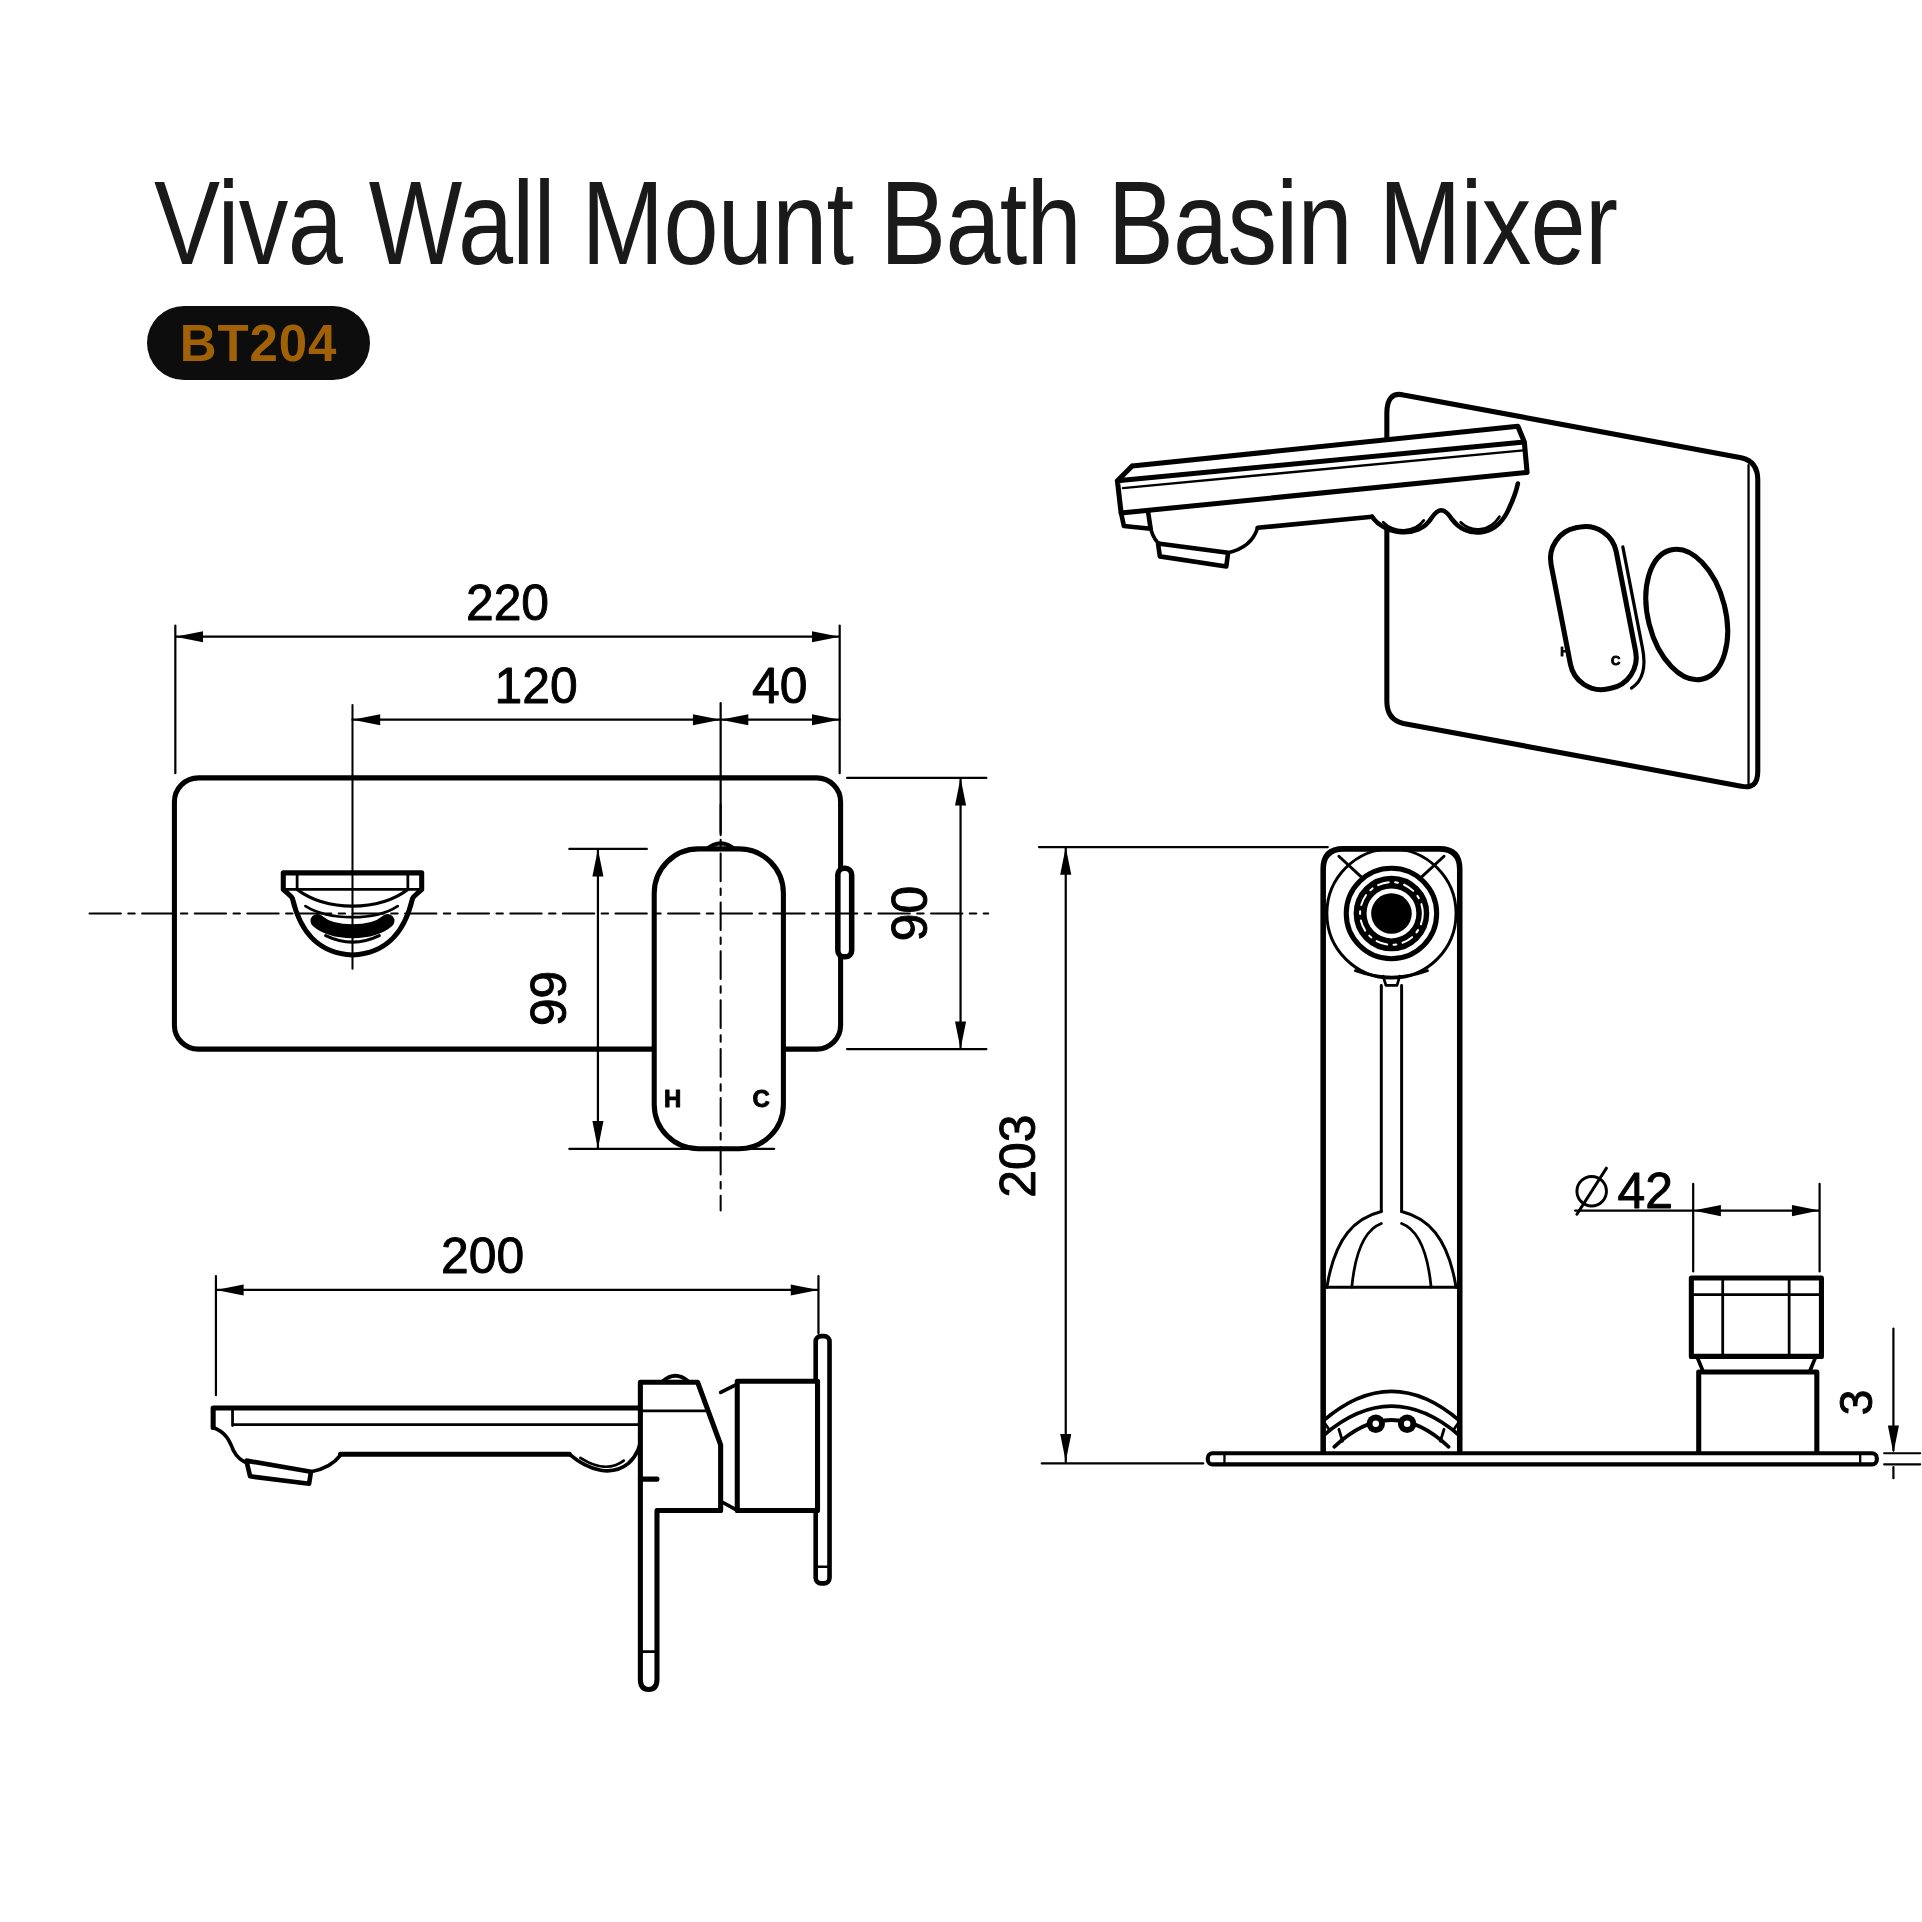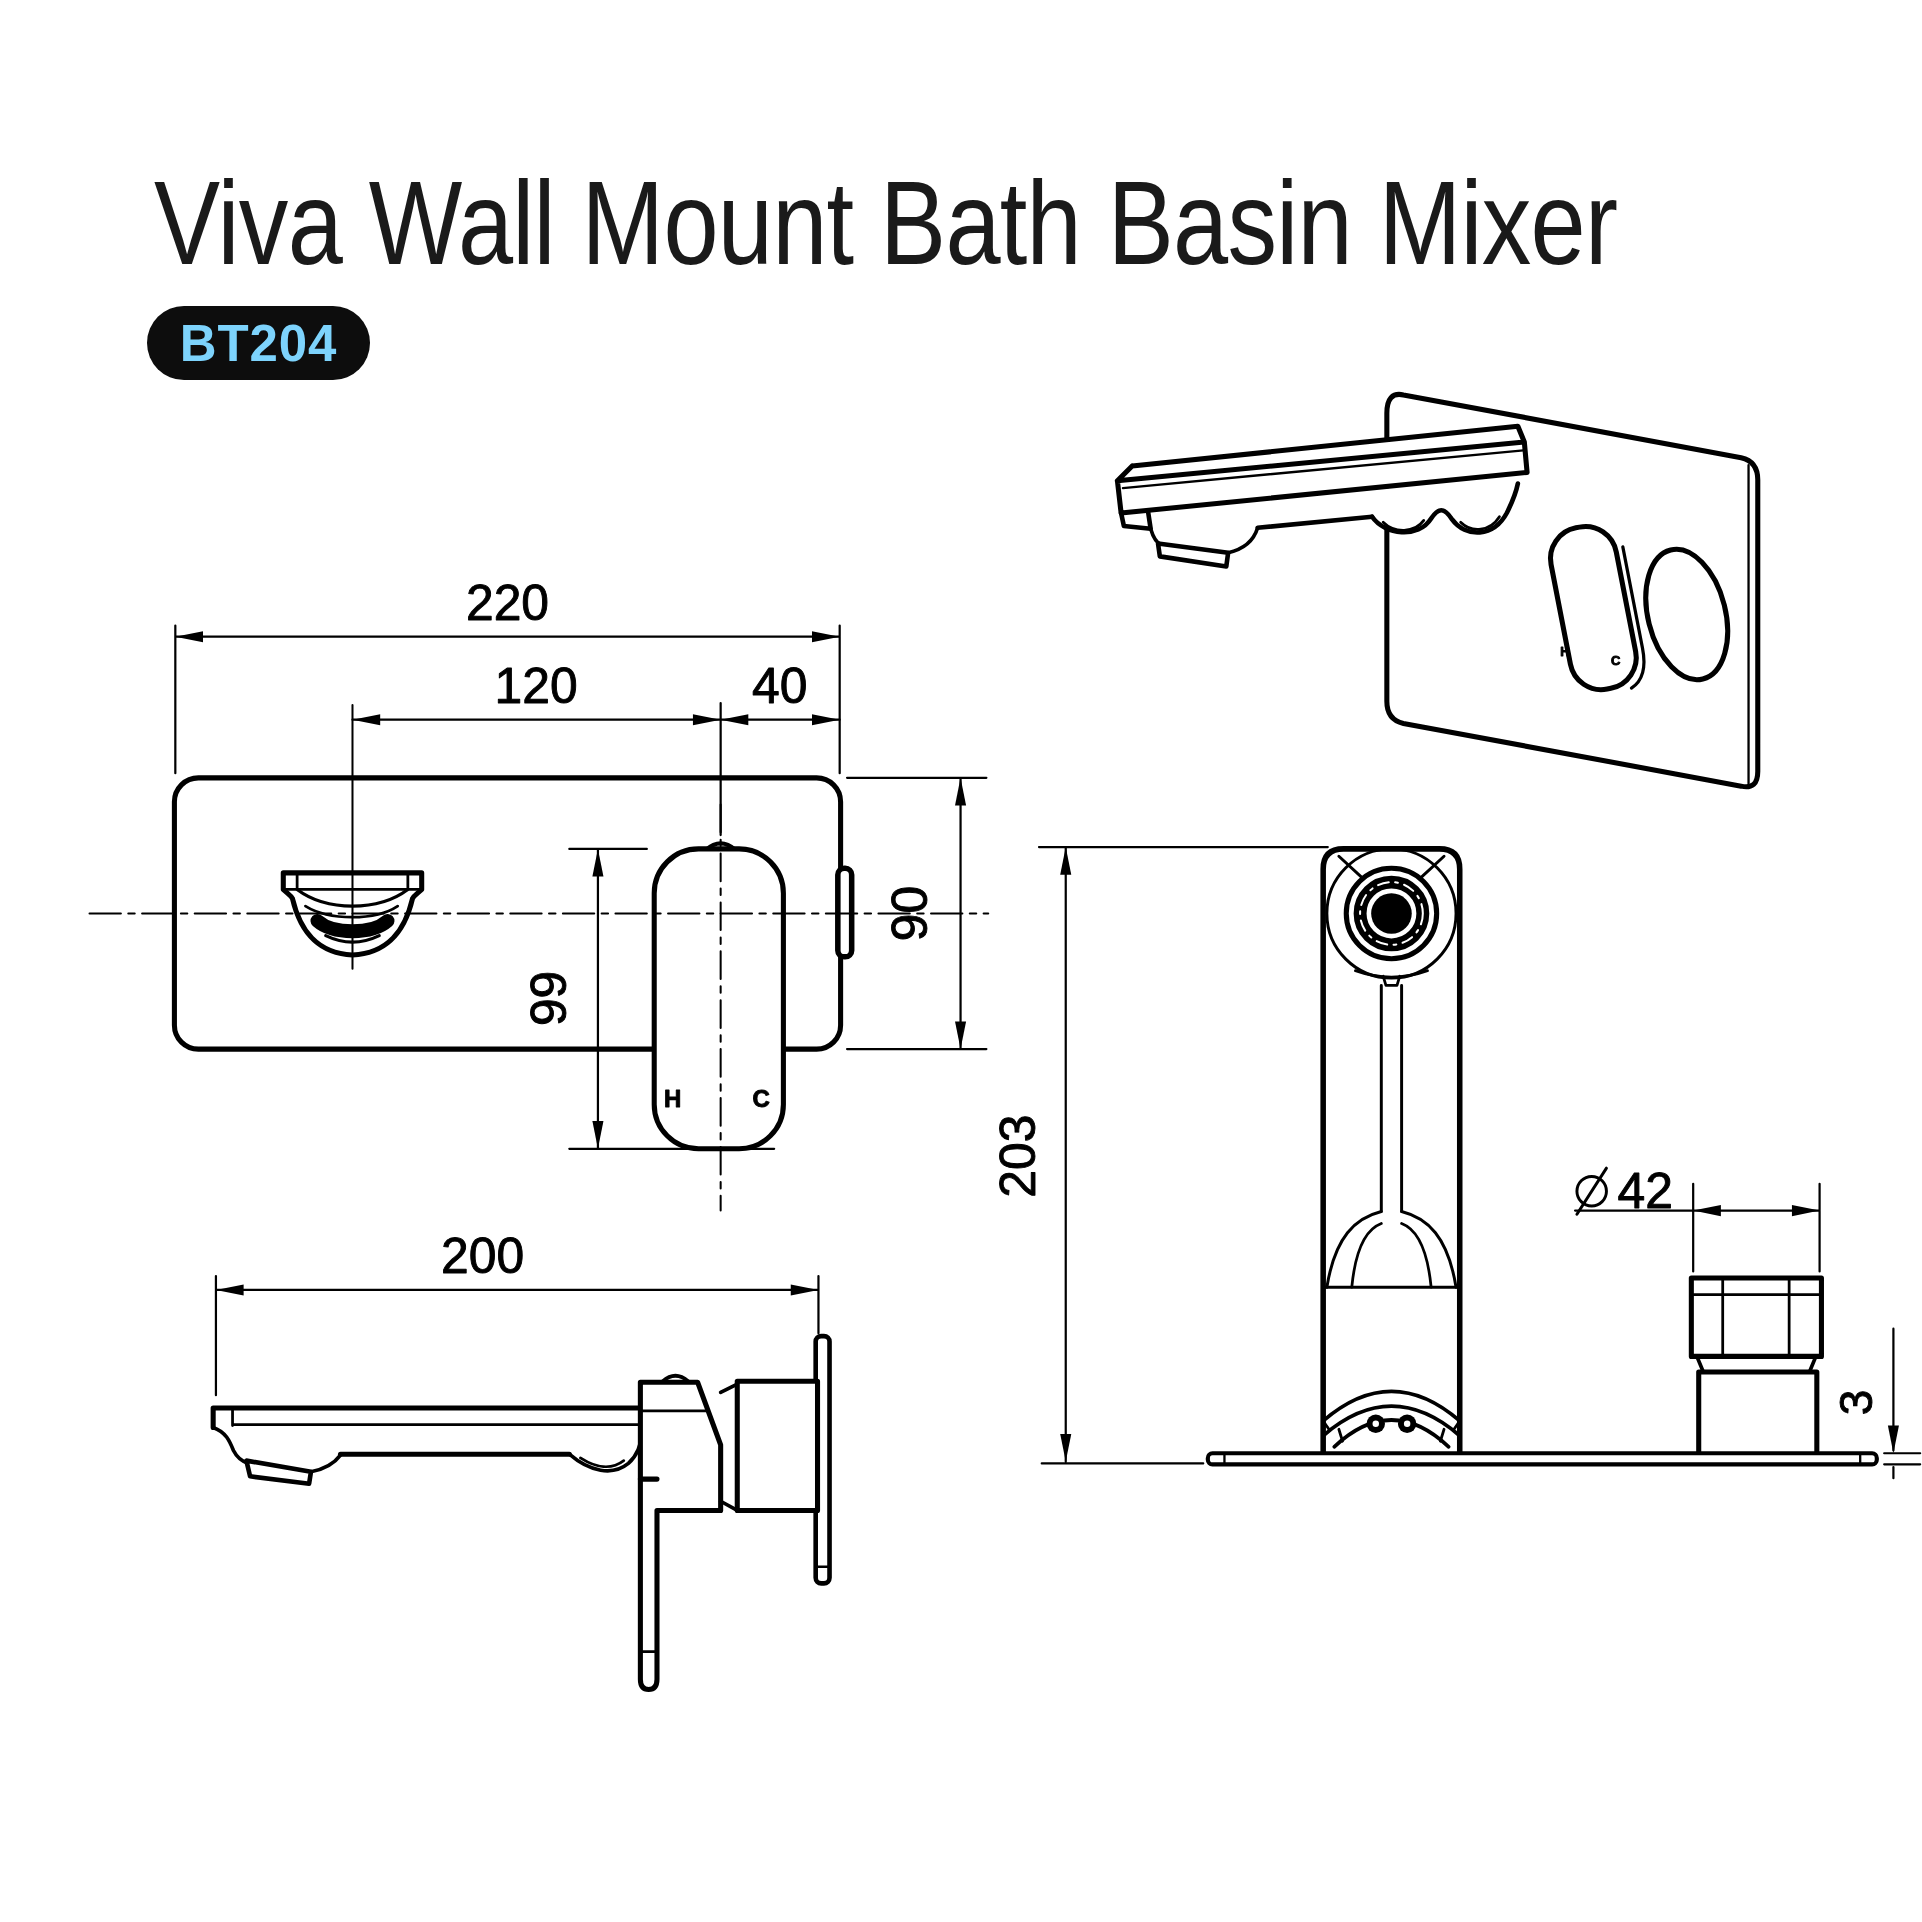--- a/index.html
+++ b/index.html
@@ -3,21 +3,21 @@
 <meta charset="utf-8">
 <style>
   html,body{margin:0;padding:0;background:#fff;}
   .canvas{position:relative;width:1922px;height:1922px;background:#ffffff;overflow:hidden;
           font-family:"Liberation Sans", sans-serif;margin-left:36px;}
   .title{position:absolute;left:118px;top:159px;font-size:118px;line-height:1.1;color:#1a1a1a;
          font-weight:500;white-space:nowrap;transform:scaleX(.84);transform-origin:0 0;
          letter-spacing:-0.9px;}
   .badge{position:absolute;left:111px;top:306px;width:223px;height:74px;background:#0d0d0d;
          border-radius:37px;display:flex;align-items:center;justify-content:center;}
-  .badge span{color:#7dd3fc;font-size:51px;font-weight:600;letter-spacing:0.9px;}
+  .badge span{color:#a16207;font-size:51px;font-weight:600;letter-spacing:0.9px;}
   svg{position:absolute;left:0;top:0;}
   svg text{font-family:"Liberation Sans", sans-serif;fill:#000;}
   .dim{font-size:54px;}
   .dimsm{font-size:50px;}
   .hc{font-size:26px;font-weight:bold;}
   .hc3d{font-size:14px;font-weight:bold;}
 </style>
 </head>
 <body>
 

